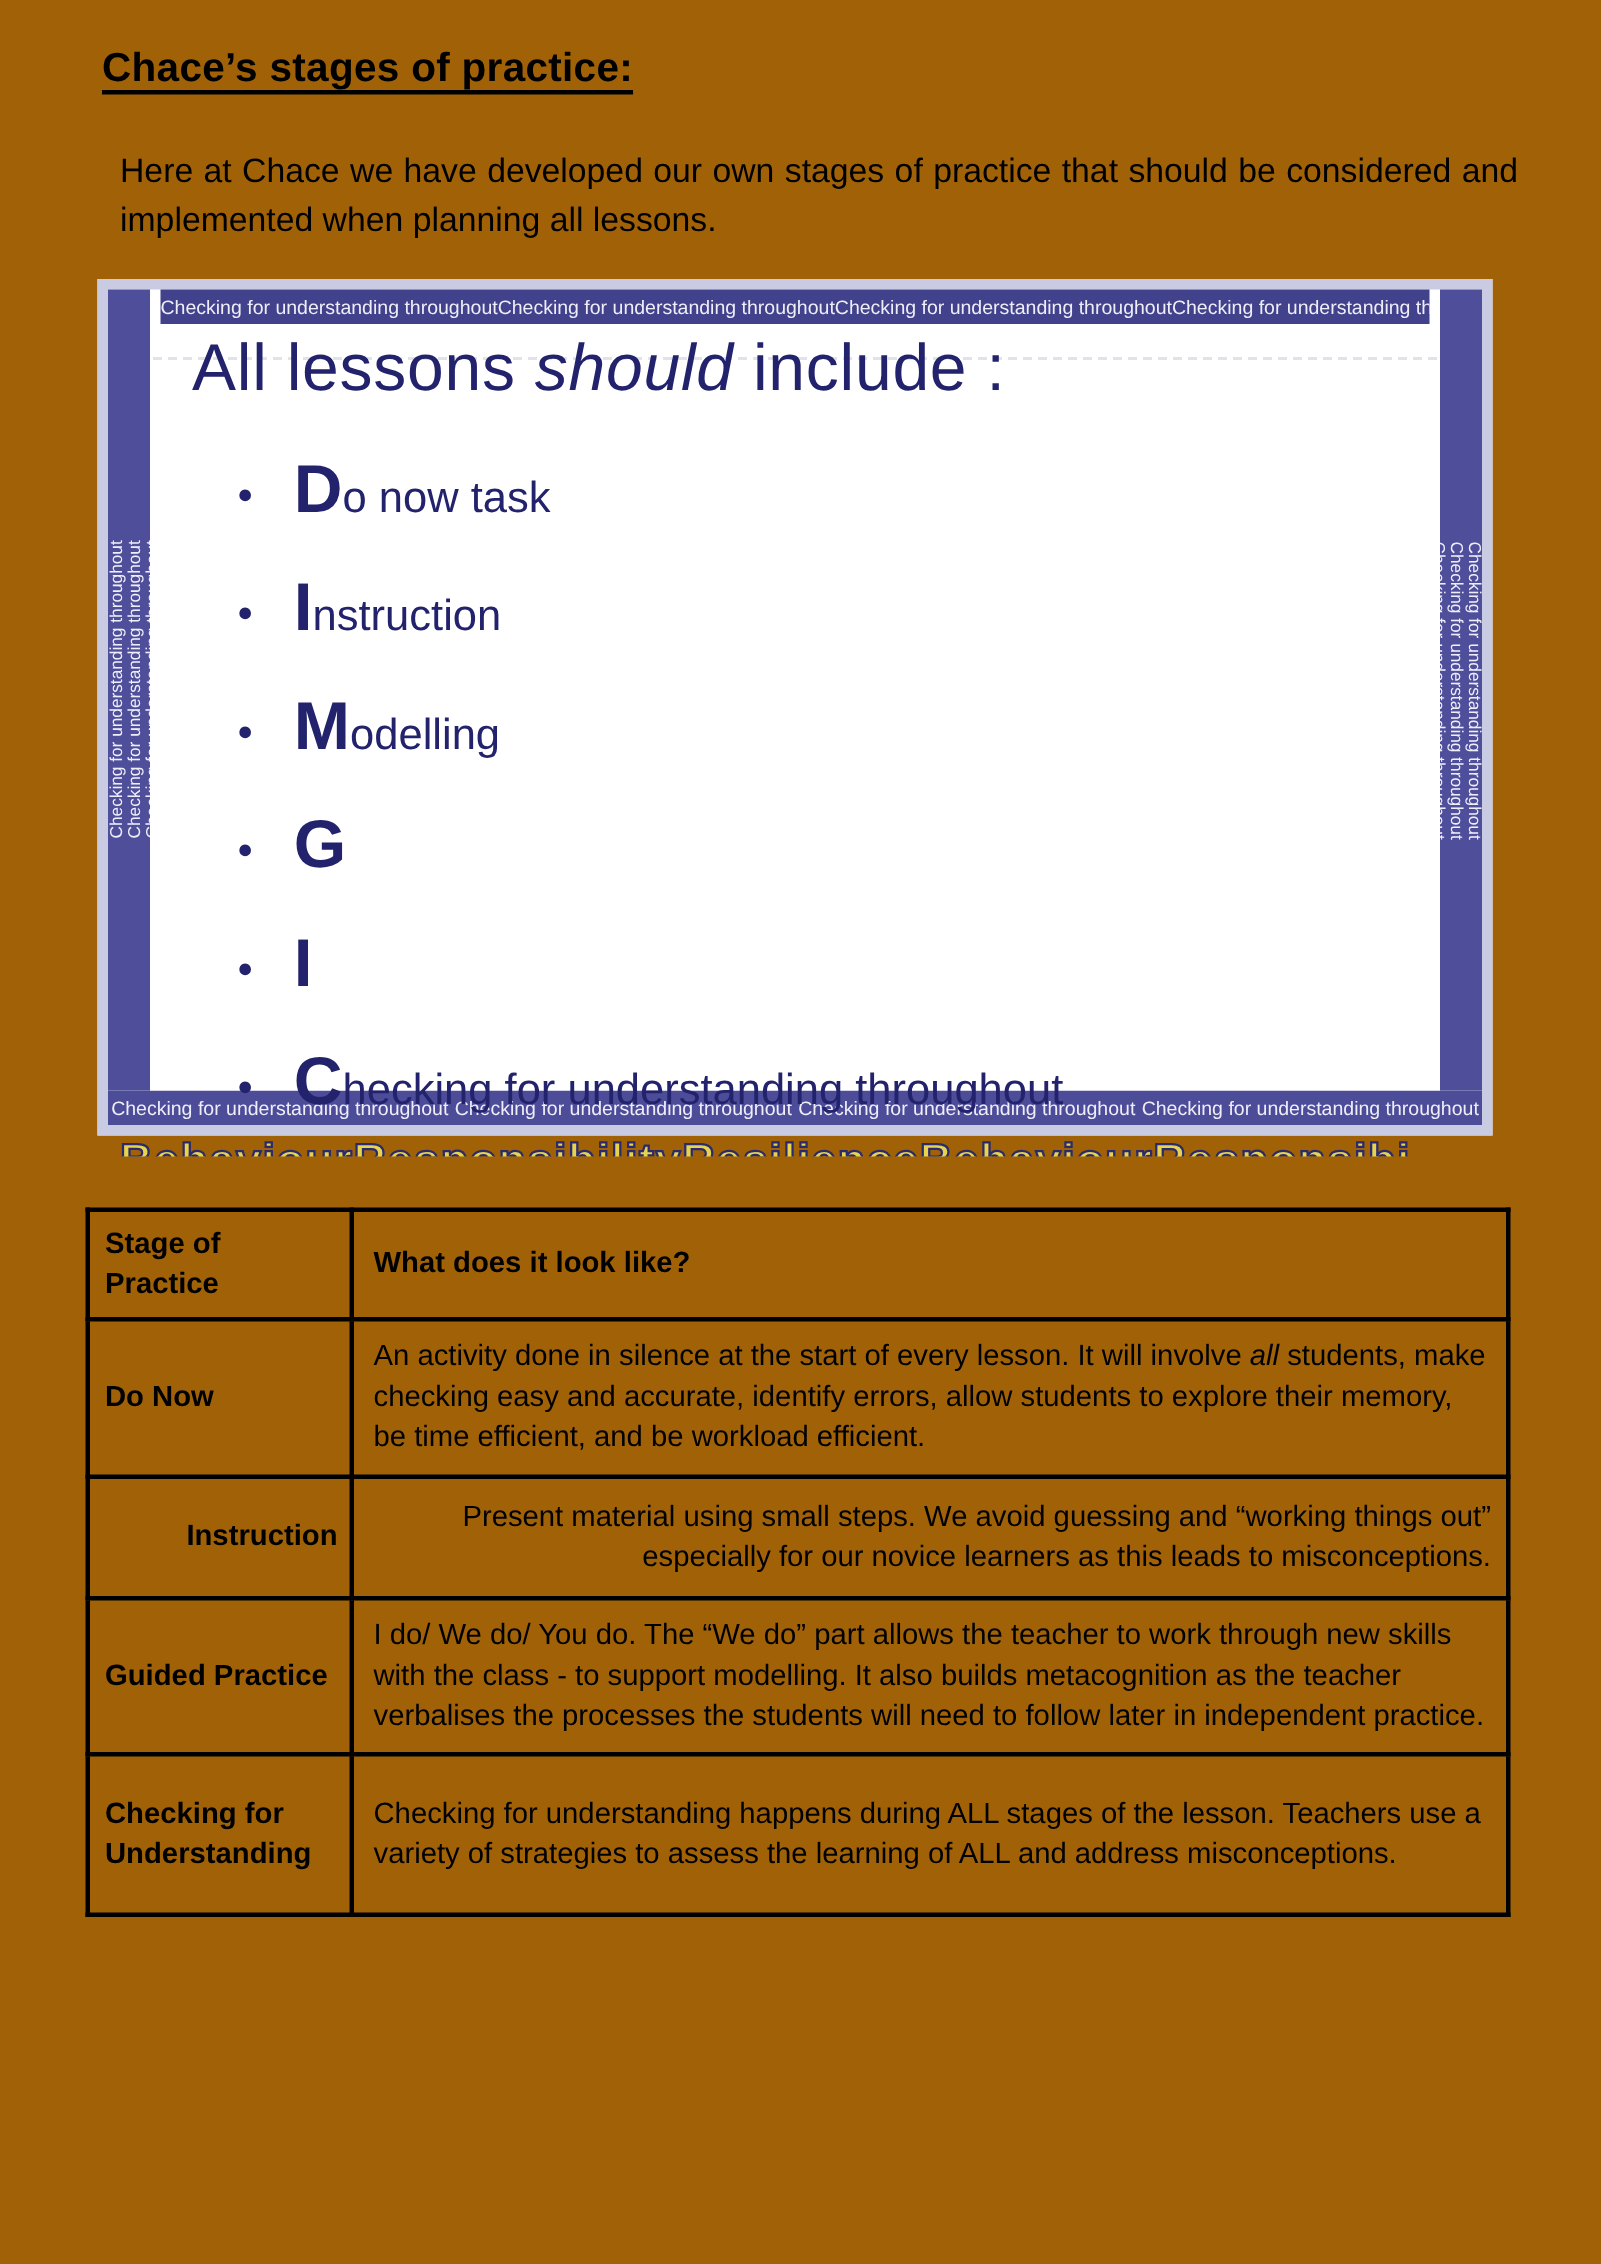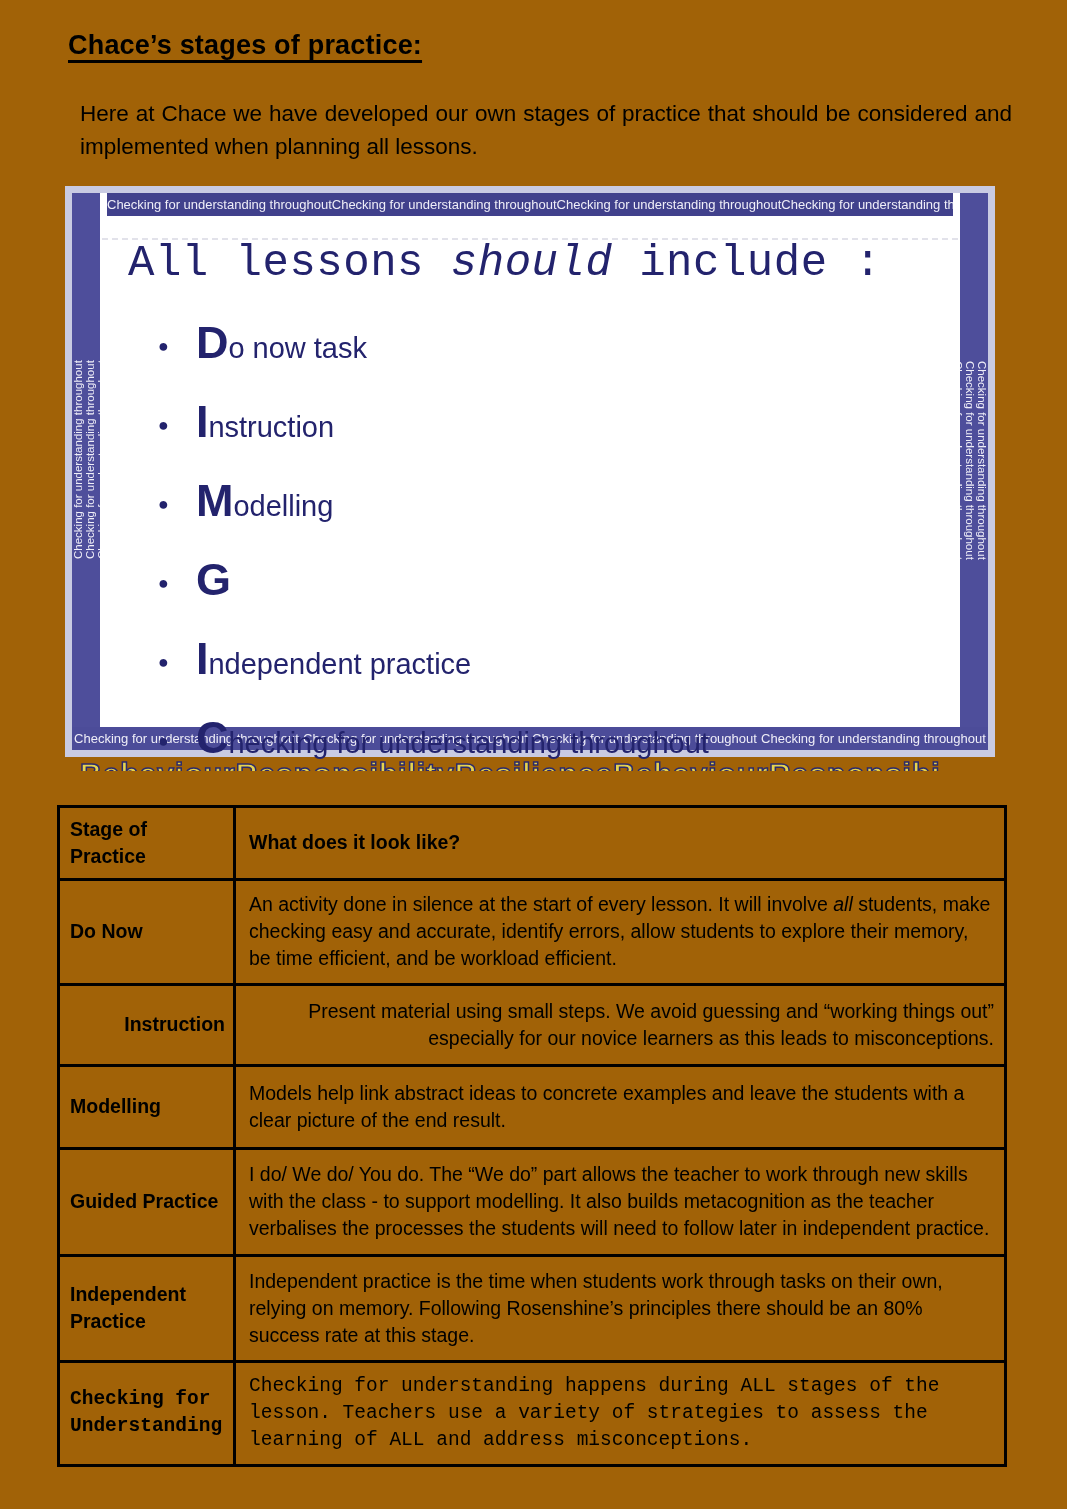--- a/index.html
+++ b/index.html
@@ -30,21 +30,21 @@
     display:flex;align-items:center;justify-content:space-around;font-size:13px;white-space:nowrap;}
   .strip-left{top:0;bottom:23px;left:0;width:28px;}
   .strip-right{top:0;bottom:23px;right:0;width:28px;}
   .vtext{position:absolute;inset:0;display:flex;align-items:center;justify-content:space-around;
     font-size:11.5px;white-space:nowrap;}
   .strip-left .vtext{writing-mode:vertical-rl;transform:rotate(180deg);flex-direction:column;}
   .strip-right .vtext{writing-mode:vertical-rl;flex-direction:column;}
   .slide-content{position:absolute;left:28px;right:28px;top:23px;bottom:23px;background:#fff;}
   .dashed-line{position:absolute;left:2px;right:2px;top:22px;border-top:2px dashed #e2e2ea;}
   .slide-title{
-    position:relative;margin:22px 0 0 28px;font-size:44px;color:#23236d;letter-spacing:.5px;font-family:Liberation Mono, monospace;
+    position:relative;margin:5px 0 0 28px;font-size:44px;color:#23236d;letter-spacing:.5px;
   }
   .slide-title em{font-style:italic;}
   .bullet-list{list-style:none;margin:34px 0 0 58px;padding:0;}
   .bullet-item{display:flex;align-items:baseline;line-height:42px;margin-bottom:28px;color:#23236d;white-space:nowrap;}
   .bullet-dot{font-size:18px;margin-right:27px;position:relative;top:-6px;}
   .bullet-initial{font-size:45px;font-weight:bold;}
   .bullet-rest{font-size:29px;}
 
   
   .wordart-clip{
@@ -137,21 +137,20 @@
               <span class="bullet-initial">M</span>
               <span class="bullet-rest">odelling</span>
             </li>
             <li class="bullet-item">
               <span class="bullet-dot">●</span>
               <span class="bullet-initial">G</span>
             </li>
             <li class="bullet-item">
               <span class="bullet-dot">●</span>
               <span class="bullet-initial">I</span>
-              <span class="bullet-rest">ndependent practice</span>
             </li>
             <li class="bullet-item">
               <span class="bullet-dot">●</span>
               <span class="bullet-initial">C</span>
               <span class="bullet-rest">hecking for understanding throughout</span>
             </li>
           </ul>
       </div>
     </div>
   </div>
@@ -180,31 +179,23 @@
     <tbody id="table-body">
         <tr>
           <td class="td-stage">Do Now</td>
           <td class="td-desc"><span>An activity done in silence at the start of every lesson. It will involve </span><span class="it">all</span><span> students, make checking easy and accurate, identify errors, allow students to explore their memory, be time efficient, and be workload efficient.</span></td>
         </tr>
         <tr>
           <td class="td-stage">Instruction</td>
           <td class="td-desc"><span>Present material using small steps.  We avoid guessing and “working things out” especially for our novice learners as this leads to misconceptions.</span></td>
         </tr>
         <tr>
-          <td class="td-stage">Modelling</td>
-          <td class="td-desc"><span>Models help link abstract ideas to concrete examples and leave the students with a clear picture of the end result.</span></td>
-        </tr>
-        <tr>
           <td class="td-stage">Guided Practice</td>
           <td class="td-desc"><span>I do/ We do/ You do. The “We do” part allows the teacher to work through new skills with the class - to support modelling. It also builds metacognition as the teacher verbalises the processes the students will need to follow later in independent practice.</span></td>
         </tr>
         <tr>
-          <td class="td-stage">Independent Practice</td>
-          <td class="td-desc"><span>Independent practice is the time when students work through tasks on their own, relying on memory. Following Rosenshine’s principles there should be an 80% success rate at this stage.</span></td>
-        </tr>
-        <tr>
           <td class="td-stage">Checking for Understanding</td>
           <td class="td-desc"><span>Checking for understanding happens during ALL stages of the lesson. Teachers use a variety of strategies to assess the learning of ALL and address misconceptions.</span></td>
         </tr>
       </tbody>
   </table>
 
 </div>
 
 </body></html>

